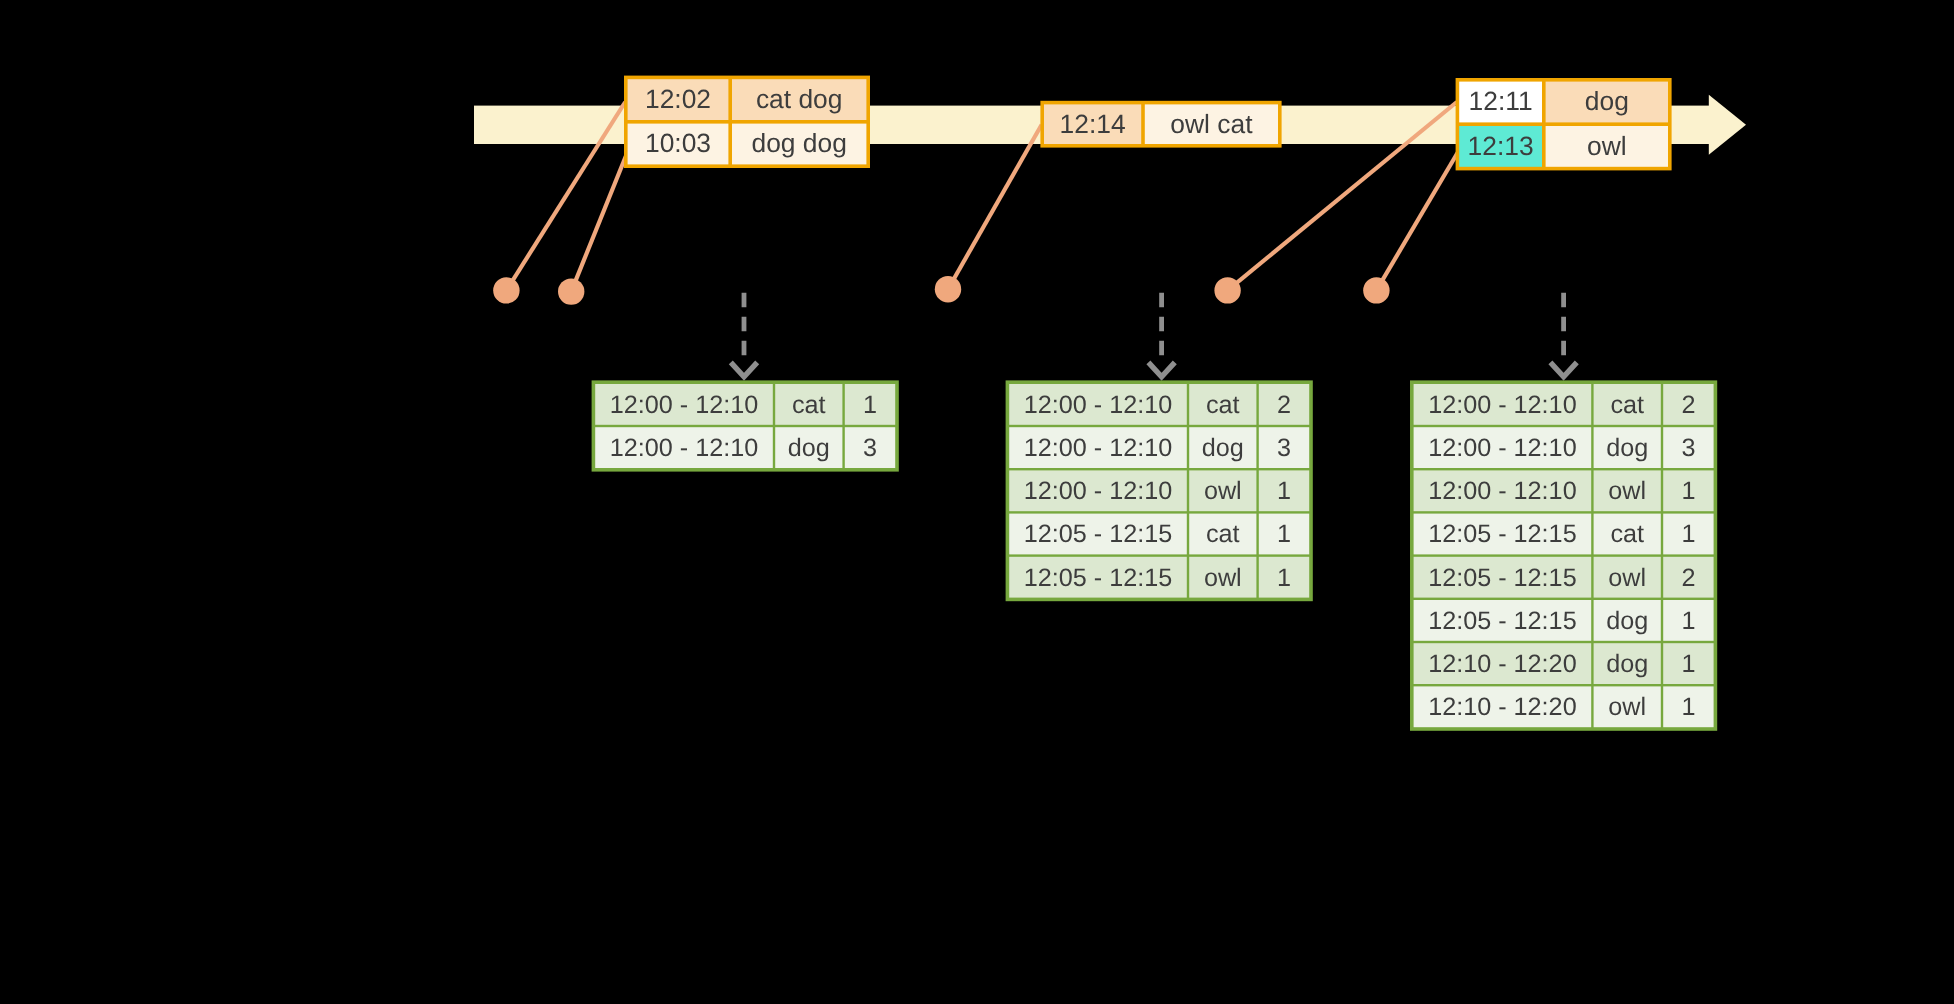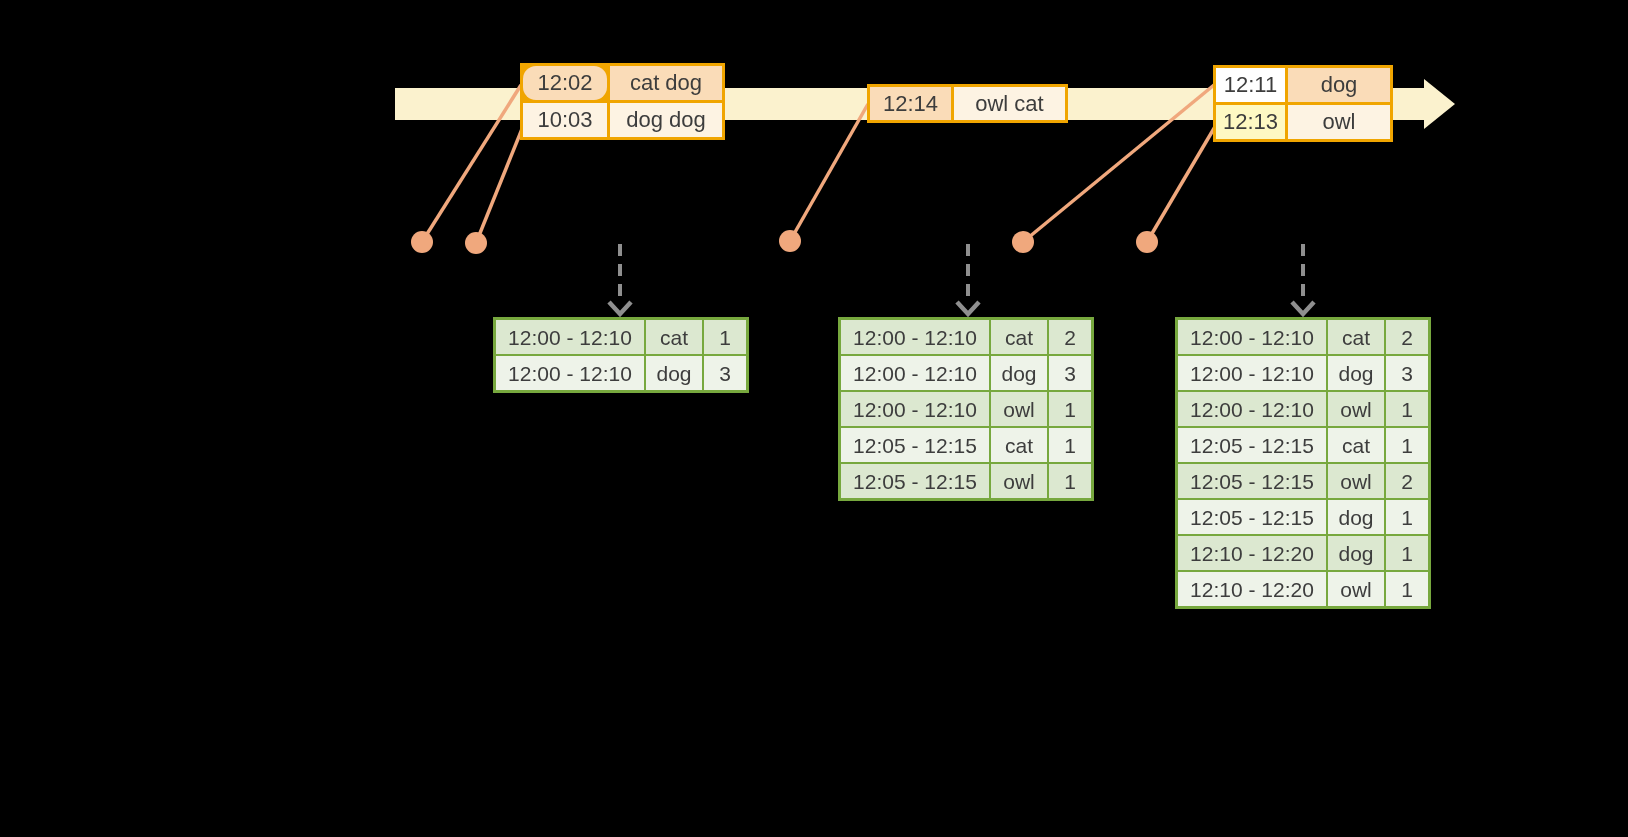--- a/index.html
+++ b/index.html
@@ -91,33 +91,33 @@
       <line class="trigger-shaft" x1="968" y1="244" x2="968" y2="299"></line>
       <path class="trigger-head" d="M957,302 L968,314 L979,302"></path>
     </g>
     <g>
       <line class="trigger-shaft" x1="1303" y1="244" x2="1303" y2="299"></line>
       <path class="trigger-head" d="M1292,302 L1303,314 L1314,302"></path>
     </g>
   </svg>
 
   <div class="etable" style="left:520px;  top:63px; grid-template-columns:84px 112px; grid-auto-rows:34px;">
-      <div class="cell" style="background: rgb(250, 220, 184); border-radius: 13px;">12:02</div>
+      <div class="cell" style="background: rgb(250, 220, 184);">12:02</div>
       <div class="cell" style="background: rgb(250, 220, 184);">cat dog</div>
       <div class="cell" style="background: rgb(253, 243, 227);">10:03</div>
       <div class="cell" style="background: rgb(253, 243, 227);">dog dog</div>
     </div>
   <div class="etable" style="left:867px;  top:84px; grid-template-columns:81px 111px; grid-auto-rows:33px;">
       <div class="cell" style="background: rgb(250, 220, 184);">12:14</div>
       <div class="cell" style="background: rgb(253, 243, 227);">owl cat</div>
     </div>
   <div class="etable" style="left:1213px; top:65px; grid-template-columns:69px 102px; grid-auto-rows:34px;">
       <div class="cell" style="background: #ffffff;">12:11</div>
       <div class="cell" style="background: rgb(250, 220, 184);">dog</div>
-      <div class="cell" style="background: #fef9c3;">12:13</div>
+      <div class="cell" style="background: #5eead4;">12:13</div>
       <div class="cell" style="background: rgb(253, 243, 227);">owl</div>
     </div>
 
   <div class="rtable" style="left:493px;  top:317px;">
       <div class="cell" style="background: rgb(220, 232, 208);">12:00 - 12:10</div>
       <div class="cell" style="background: rgb(220, 232, 208);">cat</div>
       <div class="cell" style="background: rgb(220, 232, 208);">1</div>
       <div class="cell" style="background: rgb(238, 243, 233);">12:00 - 12:10</div>
       <div class="cell" style="background: rgb(238, 243, 233);">dog</div>
       <div class="cell" style="background: rgb(238, 243, 233);">3</div>

